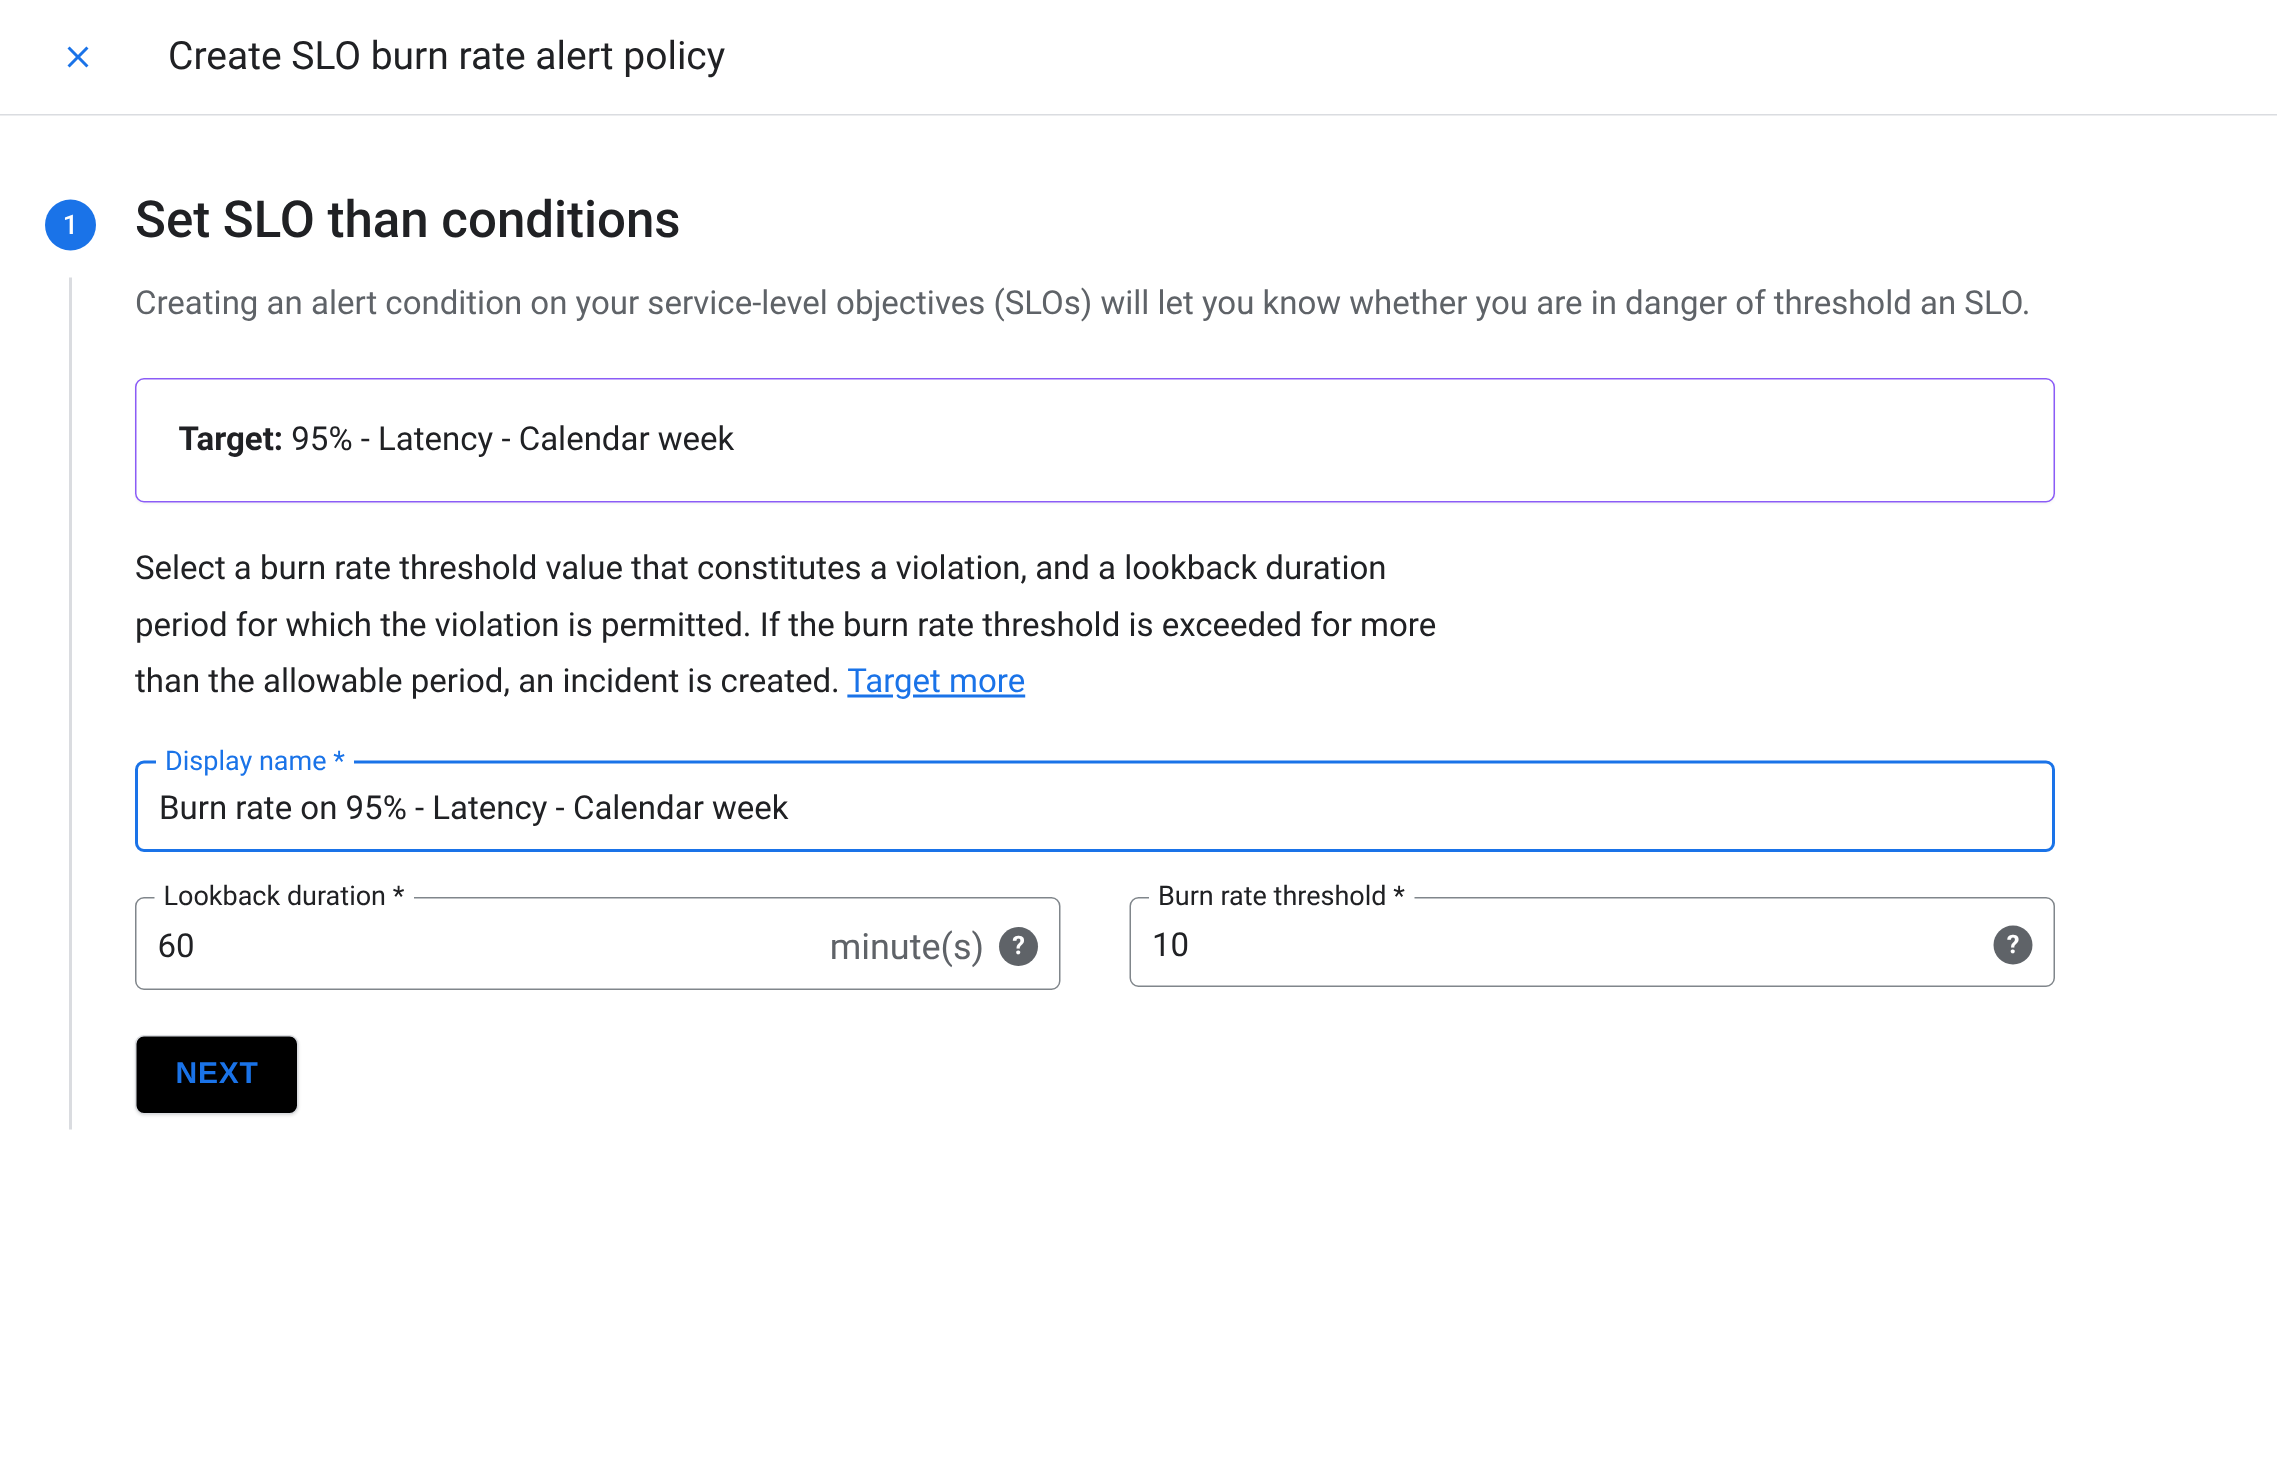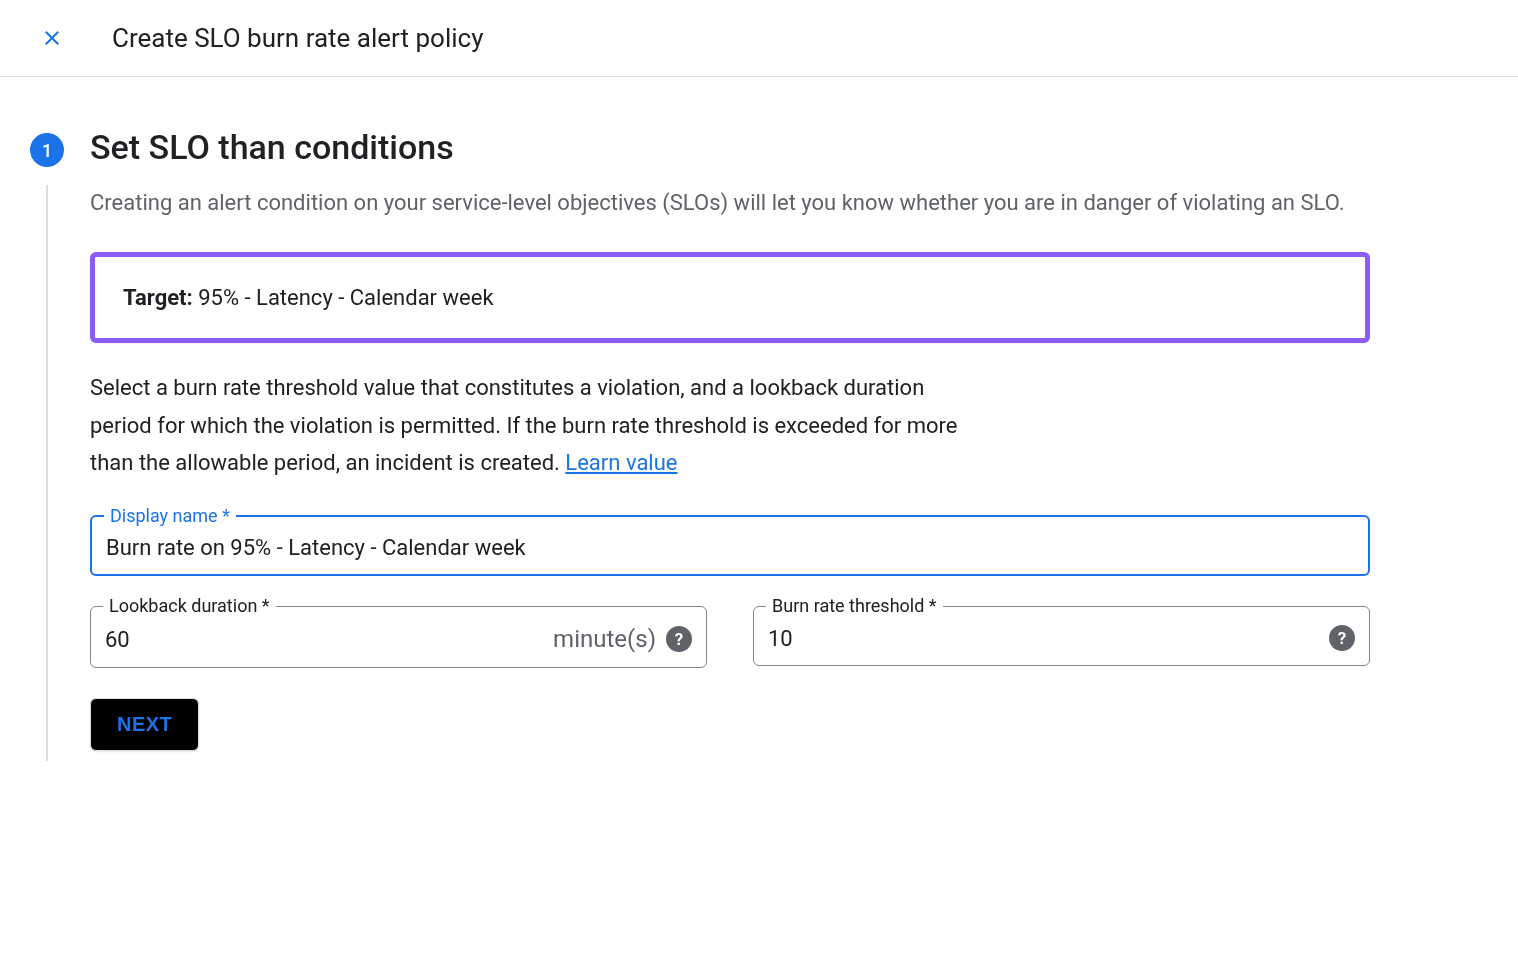--- a/index.html
+++ b/index.html
@@ -85,21 +85,21 @@
       flex: 1;
       padding-bottom: 10px;
     }
     .description {
       font-size: 22px;
       color: #5f6368;
       line-height: 1.6;
       margin-bottom: 32px;
     }
     .target-card {
-      border: 5px solid #8b5cf6;
+      border: 1px solid #8b5cf6;
       border-radius: 6px;
       padding: 28px 28px;
       margin-bottom: 26px;
       font-size: 22px;
       box-shadow: 0 1px 2px rgba(0,0,0,0.05);
     }
     .target-card .label {
       font-weight: 700;
     }
     .instruction {
@@ -210,28 +210,28 @@
   <div class="step-row">
     <div class="step-number">1</div>
     <div class="step-body">
       <h1 class="step-title">Set SLO than conditions</h1>
     </div>
   </div>
 
   <div class="step-line-wrap">
     <div class="step-line"></div>
     <div class="step-content">
-      <p class="description">Creating an alert condition on your service-level objectives (SLOs) will let you know whether you are in danger of violating an SLO.</p>
+      <p class="description">Creating an alert condition on your service-level objectives (SLOs) will let you know whether you are in danger of threshold an SLO.</p>
 
       <div class="target-card">
         <span class="label">Target:</span><span> 95% - Latency - Calendar week</span>
       </div>
 
       <p class="instruction">
-        <span>Select a burn rate threshold value that constitutes a violation, and a lookback duration period for which the violation is permitted. If the burn rate threshold is exceeded for more than the allowable period, an incident is created. </span><a href="#">Learn value</a>
+        <span>Select a burn rate threshold value that constitutes a violation, and a lookback duration period for which the violation is permitted. If the burn rate threshold is exceeded for more than the allowable period, an incident is created. </span><a href="#">Target more</a>
       </p>
 
       <div class="field-group">
         <div class="field-outlined">
           <span class="field-label">Display name *</span>
           <input class="field-input" type="text" value="Burn rate on 95% - Latency - Calendar week" style="">
         </div>
       </div>
 
       <div class="field-row">

